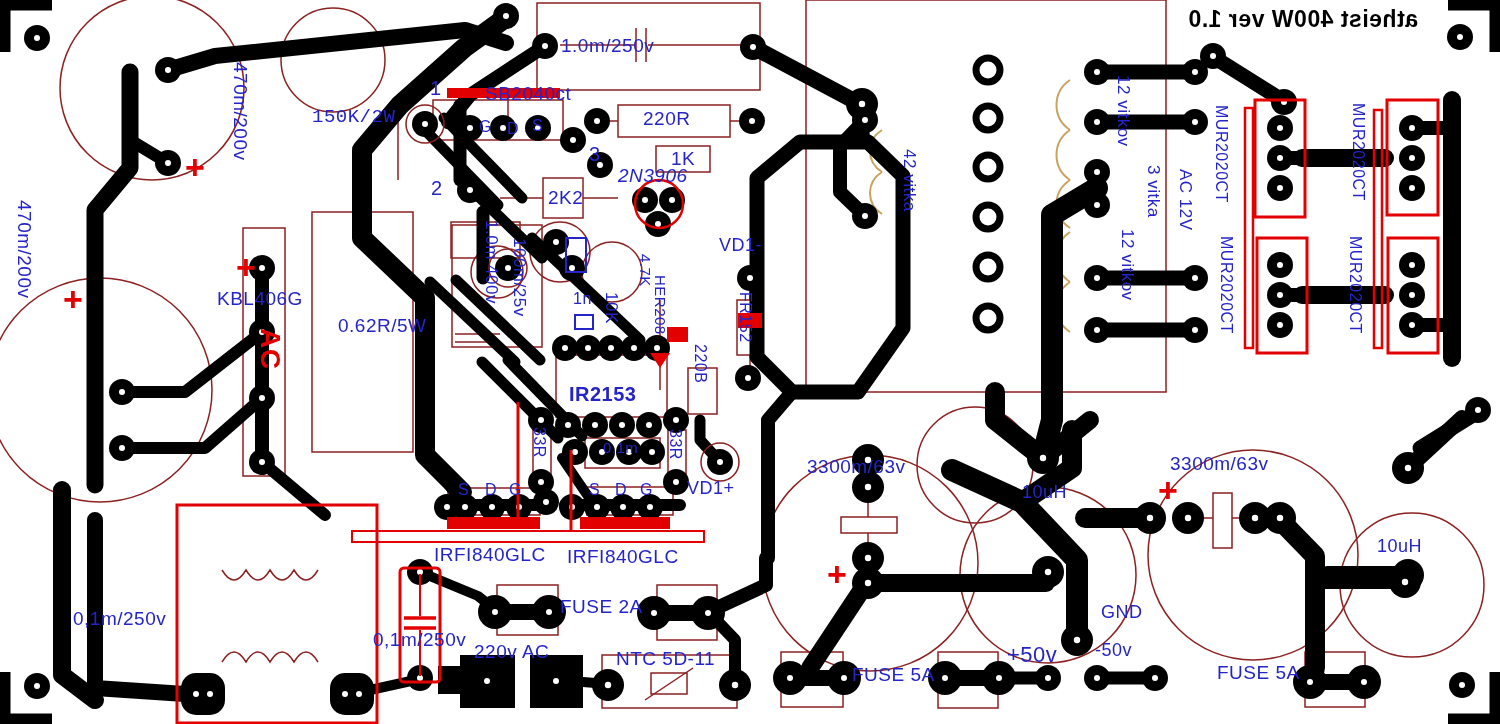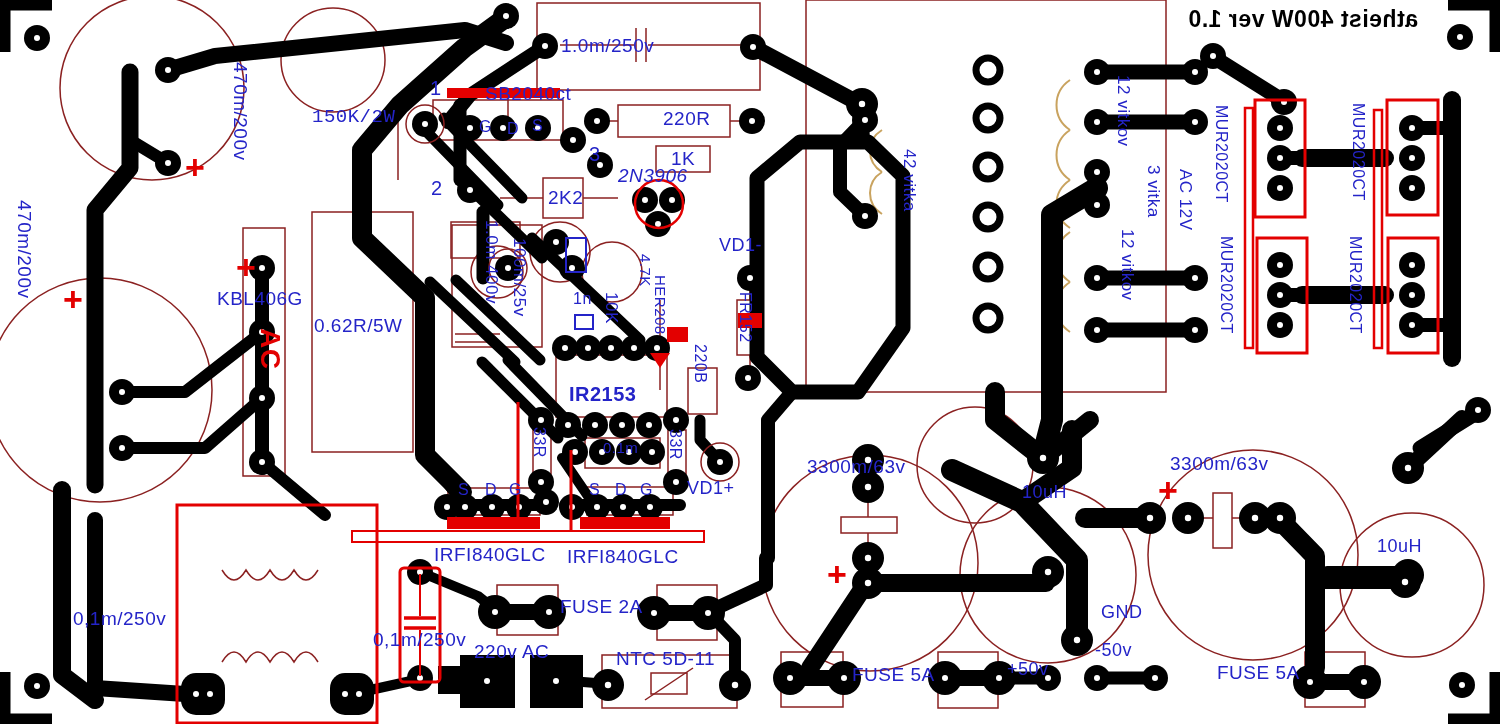--- a/index.html
+++ b/index.html
@@ -375,36 +375,36 @@
       <span class="lbl v" style="left: 250px; top: 62px; font-size: 19px;">470m/200v</span>
       <span class="lbl v" style="left: 34px; top: 200px; font-size: 19px;">470m/200v</span>
       <span class="lbl" style="left: 312px; top: 108px; font-size: 19px; font-family: Liberation Mono, monospace;">150K/2W</span>
       <span class="lbl" style="left: 430px; top: 78px; font-size: 20px;">1</span>
       <span class="lbl" style="left: 485px; top: 84px; font-size: 19px;">SB2040ct</span>
       <span class="lbl" style="left: 479px; top: 119px; font-size: 16px;">G</span>
       <span class="lbl" style="left: 507px; top: 121px; font-size: 16px;">D</span>
       <span class="lbl" style="left: 532px; top: 118px; font-size: 16px;">S</span>
       <span class="lbl" style="left: 431px; top: 178px; font-size: 20px;">2</span>
       <span class="lbl" style="left: 589px; top: 144px; font-size: 20px;">3</span>
-      <span class="lbl" style="left: 643px; top: 109px; font-size: 19px; margin-left: 20px;">220R</span>
+      <span class="lbl" style="left: 643px; top: 109px; font-size: 19px;">220R</span>
       <span class="lbl" style="left: 671px; top: 149px; font-size: 19px;">1K</span>
       <span class="lbl" style="left: 618px; top: 166px; font-size: 19px; font-style: italic;">2N3906</span>
       <span class="lbl" style="left: 548px; top: 188px; font-size: 19px;">2K2</span>
       <span class="lbl" style="left: 719px; top: 236px; font-size: 18px;">VD1-</span>
       <span class="lbl v" style="left: 500px; top: 220px; font-size: 17px;">1.0m 400v</span>
       <span class="lbl v" style="left: 528px; top: 238px; font-size: 17px;">100m/25v</span>
       <span class="lbl" style="left: 573px; top: 291px; font-size: 16px;">1n</span>
       <span class="lbl v" style="left: 620px; top: 292px; font-size: 17px;">10K</span>
       <span class="lbl v" style="left: 653px; top: 254px; font-size: 15px;">4.7K</span>
       <span class="lbl v" style="left: 668px; top: 275px; font-size: 15px;">HER208</span>
       <span class="lbl v" style="left: 753px; top: 292px; font-size: 16px;">FR152</span>
       <span class="lbl v" style="left: 708px; top: 344px; font-size: 16px;">220B</span>
       <span class="lbl" style="left: 569px; top: 384px; font-size: 20px; font-weight: bold;">IR2153</span>
       <span class="lbl" style="left: 217px; top: 289px; font-size: 19px; text-align: right;">KBL406G</span>
-      <span class="lbl" style="left: 314px; top: 316px; font-size: 19px;">0.62R/5W</span>
+      <span class="lbl" style="left: 314px; top: 316px; font-size: 19px; padding-left: 24px;">0.62R/5W</span>
       <span class="lbl v red" style="left: 284px; top: 328px; font-size: 28px;">AC</span>
       <span class="lbl v" style="left: 547px; top: 427px; font-size: 16px;">33R</span>
       <span class="lbl" style="left: 603px; top: 440px; font-size: 15px;">0.1m</span>
       <span class="lbl v" style="left: 683px; top: 429px; font-size: 16px;">33R</span>
       <span class="lbl" style="left: 687px; top: 479px; font-size: 18px;">VD1+</span>
       <span class="lbl" style="left: 458px; top: 482px; font-size: 16px;">S</span>
       <span class="lbl" style="left: 485px; top: 482px; font-size: 16px;">D</span>
       <span class="lbl" style="left: 509px; top: 482px; font-size: 16px;">G</span>
       <span class="lbl" style="left: 589px; top: 482px; font-size: 16px;">S</span>
       <span class="lbl" style="left: 615px; top: 482px; font-size: 16px;">D</span>
@@ -421,21 +421,21 @@
       <span class="lbl v" style="left: 1162px; top: 165px; font-size: 17px;">3 vitka</span>
       <span class="lbl v" style="left: 1194px; top: 169px; font-size: 17px;">AC 12V</span>
       <span class="lbl v" style="left: 1136px; top: 229px; font-size: 17px;">12 vitkov</span>
       <span class="lbl v" style="left: 1229px; top: 105px; font-size: 16px;">MUR2020CT</span>
       <span class="lbl v" style="left: 1234px; top: 236px; font-size: 16px;">MUR2020CT</span>
       <span class="lbl v" style="left: 1366px; top: 103px; font-size: 16px;">MUR2020CT</span>
       <span class="lbl v" style="left: 1363px; top: 236px; font-size: 16px;">MUR2020CT</span>
       <span class="lbl" style="left: 807px; top: 457px; font-size: 19px;">3300m/63v</span>
       <span class="lbl" style="left: 1022px; top: 483px; font-size: 18px;">10uH</span>
       <span class="lbl" style="left: 1101px; top: 603px; font-size: 18px;">GND</span>
-      <span class="lbl" style="left: 1007px; top: 644px; font-size: 18px; margin-top: 16px;">+50v</span>
+      <span class="lbl" style="left: 1007px; top: 644px; font-size: 22px;">+50v</span>
       <span class="lbl" style="left: 1095px; top: 641px; font-size: 18px;">-50v</span>
       <span class="lbl" style="left: 852px; top: 665px; font-size: 19px;">FUSE 5A</span>
       <span class="lbl" style="left: 1170px; top: 454px; font-size: 19px;">3300m/63v</span>
       <span class="lbl" style="left: 1377px; top: 537px; font-size: 18px;">10uH</span>
       <span class="lbl" style="left: 1217px; top: 663px; font-size: 19px;">FUSE 5A</span>
       <span class="plus" style="left: 185px; top: 150px;">+</span>
       <span class="plus" style="left: 63px; top: 282px;">+</span>
       <span class="plus" style="left: 236px; top: 250px;">+</span>
       <span class="plus" style="left: 827px; top: 557px;">+</span>
       <span class="plus" style="left: 1158px; top: 473px;">+</span>

